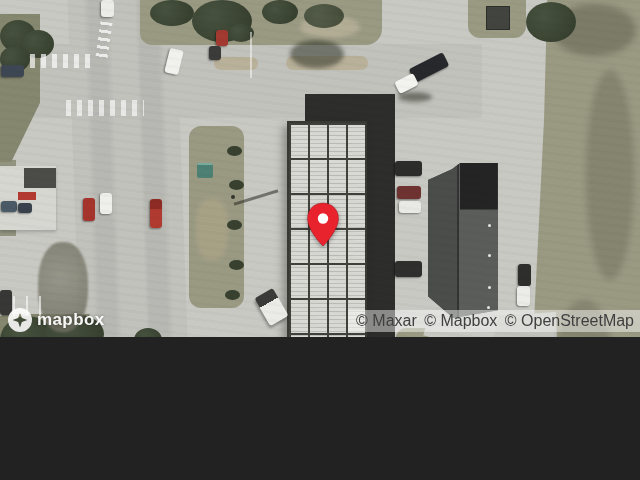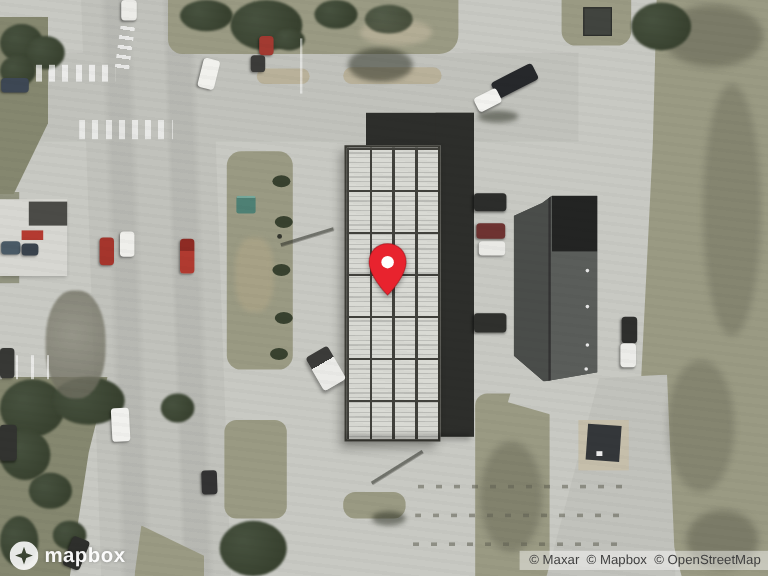--- a/index.html
+++ b/index.html
@@ -1,16 +1,16 @@
 <!DOCTYPE html>
 <html style="--concrete: #c8c9c3; --road: #c1c2bc; --grass: #9a9a83; --grass-dark: #85876f; --dirt: #b9b19a; --tree: #47523f; --tree-dark: #38412f; --roof-grid: #d9dad4; --roof-grid-line: #41413c; --roof-dark: #2d2e2b; --roof-right-west: #4a4d4a; --roof-right-east: #5a5d5a; --roof-right-top: #232423; --teal: #4e8074; --pin-red: #e8232e; --pin-dot: #ffffff; --attribution-text: #3f3f3f;"><head>
 <meta charset="utf-8">
 <style>
   html,body{margin:0;padding:0;background:#222;font-family:"Liberation Sans",sans-serif;}
-  .viewport{position:relative;width:640px;height:480px;overflow:hidden;background:var(--concrete,#c8c9c3);}
+  .viewport{position:relative;width:640px;height:337px;overflow:hidden;background:var(--concrete,#c8c9c3);}
   .el{position:absolute;}
   .viewport::after{content:"";position:absolute;inset:0;pointer-events:none;
     background:repeating-linear-gradient(7deg,rgba(0,0,0,.02) 0 3px,transparent 3px 8px);}
   .road{background:var(--road,#c1c2bc);}
   .grass{background:var(--grass,#9a9a83);}
   .grass-dark{background:var(--grass-dark,#85876f);}
   .tree{border-radius:50%;filter:blur(.7px);
     background:radial-gradient(circle at 35% 35%,var(--tree,#47523f),var(--tree-dark,#38412f) 75%);}
   .bush{position:absolute;border-radius:50%;background:var(--tree-dark,#38412f);filter:blur(.5px);width:15px;height:10px;}
   .blotch{border-radius:50%;background:rgba(58,60,46,.32);filter:blur(3px);}
@@ -34,21 +34,21 @@
       linear-gradient(#333,#333),
       linear-gradient(90deg,var(--roof-right-west,#4a4d4a) 0 43%,var(--roof-right-east,#5a5d5a) 43%);
     background-repeat:no-repeat;
     background-position:right top,43% 0,0 0;
     background-size:54% 30%,2px 100%,100% 100%;}
   .vent{width:3px;height:3px;border-radius:50%;background:#e8e8e8;}
   .logo{left:8px;bottom:5px;display:flex;align-items:center;gap:5px;z-index:40;cursor:pointer;}
   .logo-text{color:#fff;font-size:17px;font-weight:700;letter-spacing:.4px;opacity:.95;
     text-shadow:0 0 3px rgba(0,0,0,.35);}
   .attribution{right:0;bottom:5px;z-index:40;background:rgba(255,255,255,.45);
-    padding:2px 6px 2px 5px;font-size:11px;color:var(--attribution-text,#3f3f3f);white-space:nowrap;}
+    padding:2px 6px 2px 5px;font-size:16px;color:var(--attribution-text,#3f3f3f);white-space:nowrap;}
   .attribution span{margin-left:3px;cursor:pointer;}
   .pin{z-index:30;filter:drop-shadow(0 2px 2px rgba(0,0,0,.35));}
 </style>
 </head>
 <body>
 
 <div class="viewport">
 
   <div class="el road" style="left:0;top:44px;width:482px;height:74px;"></div>
   <div class="el road" style="left:76px;top:-10px;width:108px;height:500px;transform:rotate(-2deg);

